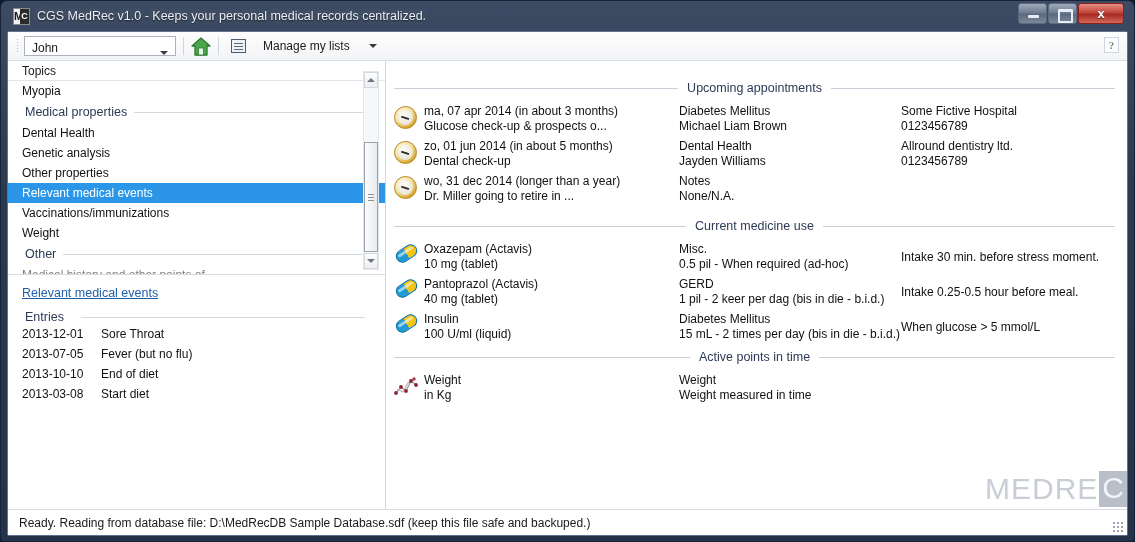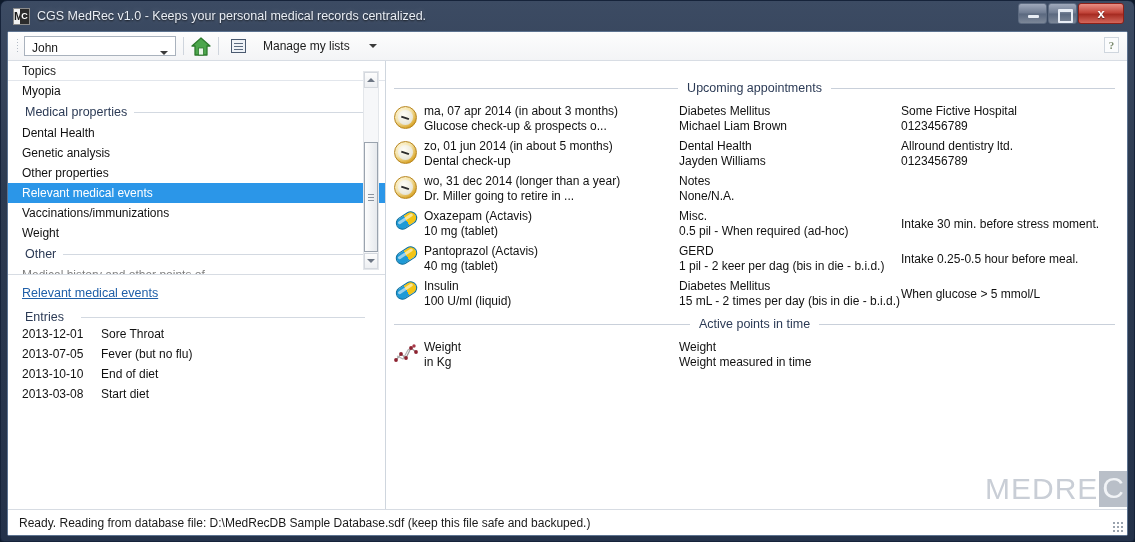--- a/index.html
+++ b/index.html
@@ -461,20 +461,25 @@
           <div class="rec-c2">
             <div class="l1">Notes</div>
             <div class="l2">None/N.A.</div>
           </div>
           <div class="rec-c3">
             <div class="l1"></div>
             <div class="l2"></div>
           </div>
         </div>
 
+        <div class="sec-head" style="margin-top:11px">
+          <span class="rule"></span>
+          <span class="lbl">Current medicine use</span>
+          <span class="rule"></span>
+        </div>
 
         <div class="rec-row">
           <div class="rec-icon">
               <div class="capsule">
                 <div class="pill"></div>
               </div>
             </div>
           <div class="rec-c1">
             <div class="l1">Oxazepam (Actavis)</div>
             <div class="l2">10 mg (tablet)</div>

